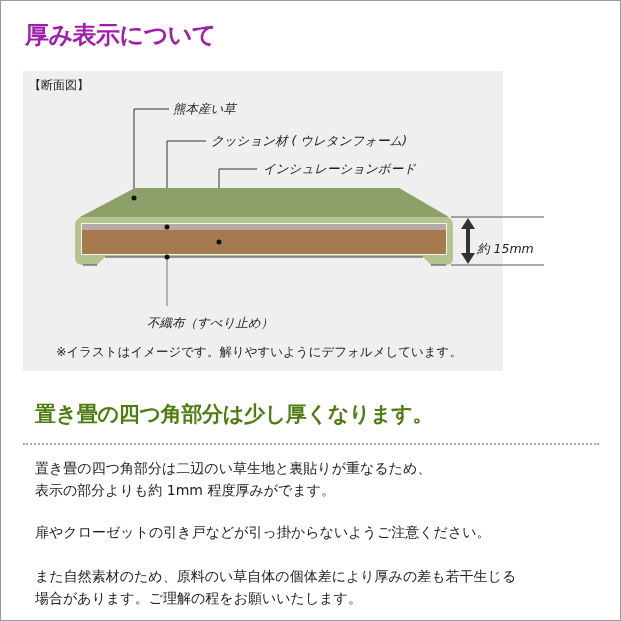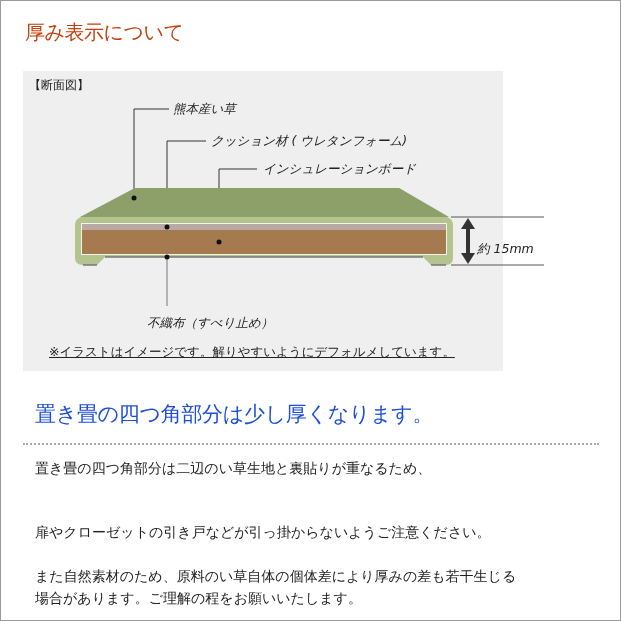--- a/index.html
+++ b/index.html
@@ -1,23 +1,23 @@
 <!DOCTYPE html>
 <html><head>
 <meta charset="utf-8">
 <style>
   html, body { margin:0; padding:0; }
   body { width:621px; height:621px; background:#fff; font-family:"DejaVu Sans","Liberation Sans",sans-serif; color:#222; }
   .frame { position:absolute; left:0; top:0; width:619px; height:619px; border:1px solid #9a9a9a; border-width:1px 2px 2px 1px; background:#fff; overflow:hidden; }
-  .title { position:absolute; left:24px; top:18px; font-size:20px; font-weight:normal; letter-spacing:-0.5px; color:#c2410c; margin:0; }
+  .title { position:absolute; left:24px; top:18px; font-size:24px; font-weight:bold; letter-spacing:-0.5px; color:#a21caf; margin:0; }
   .panel { position:absolute; left:22px; top:70px; width:480px; height:300px; background:#efefef; }
   .panel-label { position:absolute; left:6px; top:6px; font-size:12px; color:#222; }
   .lbl { position:absolute; font-size:12.5px; color:#222; white-space:nowrap;font-style:italic; }
-  .note { position:absolute; left:48px; top:343px; font-size:12.5px; color:#222; white-space:nowrap;text-decoration:underline; }
-  .heading2 { position:absolute; left:34px; top:399px; font-size:21px; font-weight:normal; color:#1d4ed8; margin:0; letter-spacing:-0.3px; }
+  .note { position:absolute; left:55px; top:343px; font-size:12.5px; color:#222; white-space:nowrap; }
+  .heading2 { position:absolute; left:34px; top:399px; font-size:21px; font-weight:bold; color:#4d7c0f; margin:0; letter-spacing:-0.3px; }
   .dots { position:absolute; left:22px; top:442px; width:576px; border-top:2px dotted #aaa; }
   .para { position:absolute; left:34px; font-size:14px; line-height:22px; color:#222; margin:0; }
   svg { position:absolute; left:0; top:0; }
 </style>
 </head>
 <body>
 
 <div class="frame">
 
   <h1 class="title">厚み表示について</h1>
@@ -72,16 +72,17 @@
   <span class="lbl" style="left:210px;top:132px;">クッション材 ( ウレタンフォーム)</span>
   <span class="lbl" style="left:262px;top:160px;">インシュレーションボード</span>
   <span class="lbl" style="left:146px;top:314px;">不織布（すべり止め）</span>
   <span class="lbl" style="left:476px;top:240px;">約 15mm</span>
   <span class="note">※イラストはイメージです。解りやすいようにデフォルメしています。</span>
 
   <h2 class="heading2">置き畳の四つ角部分は少し厚くなります。</h2>
   <div class="dots"></div>
 
   <p class="para" style="top:456px;">置き畳の四つ角部分は二辺のい草生地と裏貼りが重なるため、</p>
+  <p class="para" style="top:478px;">表示の部分よりも約 1mm 程度厚みがでます。</p>
   <p class="para" style="top:520px;">扉やクローゼットの引き戸などが引っ掛からないようご注意ください。</p>
   <p class="para" style="top:564px;">また自然素材のため、原料のい草自体の個体差により厚みの差も若干生じる</p>
   <p class="para" style="top:586px;">場合があります。ご理解の程をお願いいたします。</p>
 </div>
 
 </body></html>

